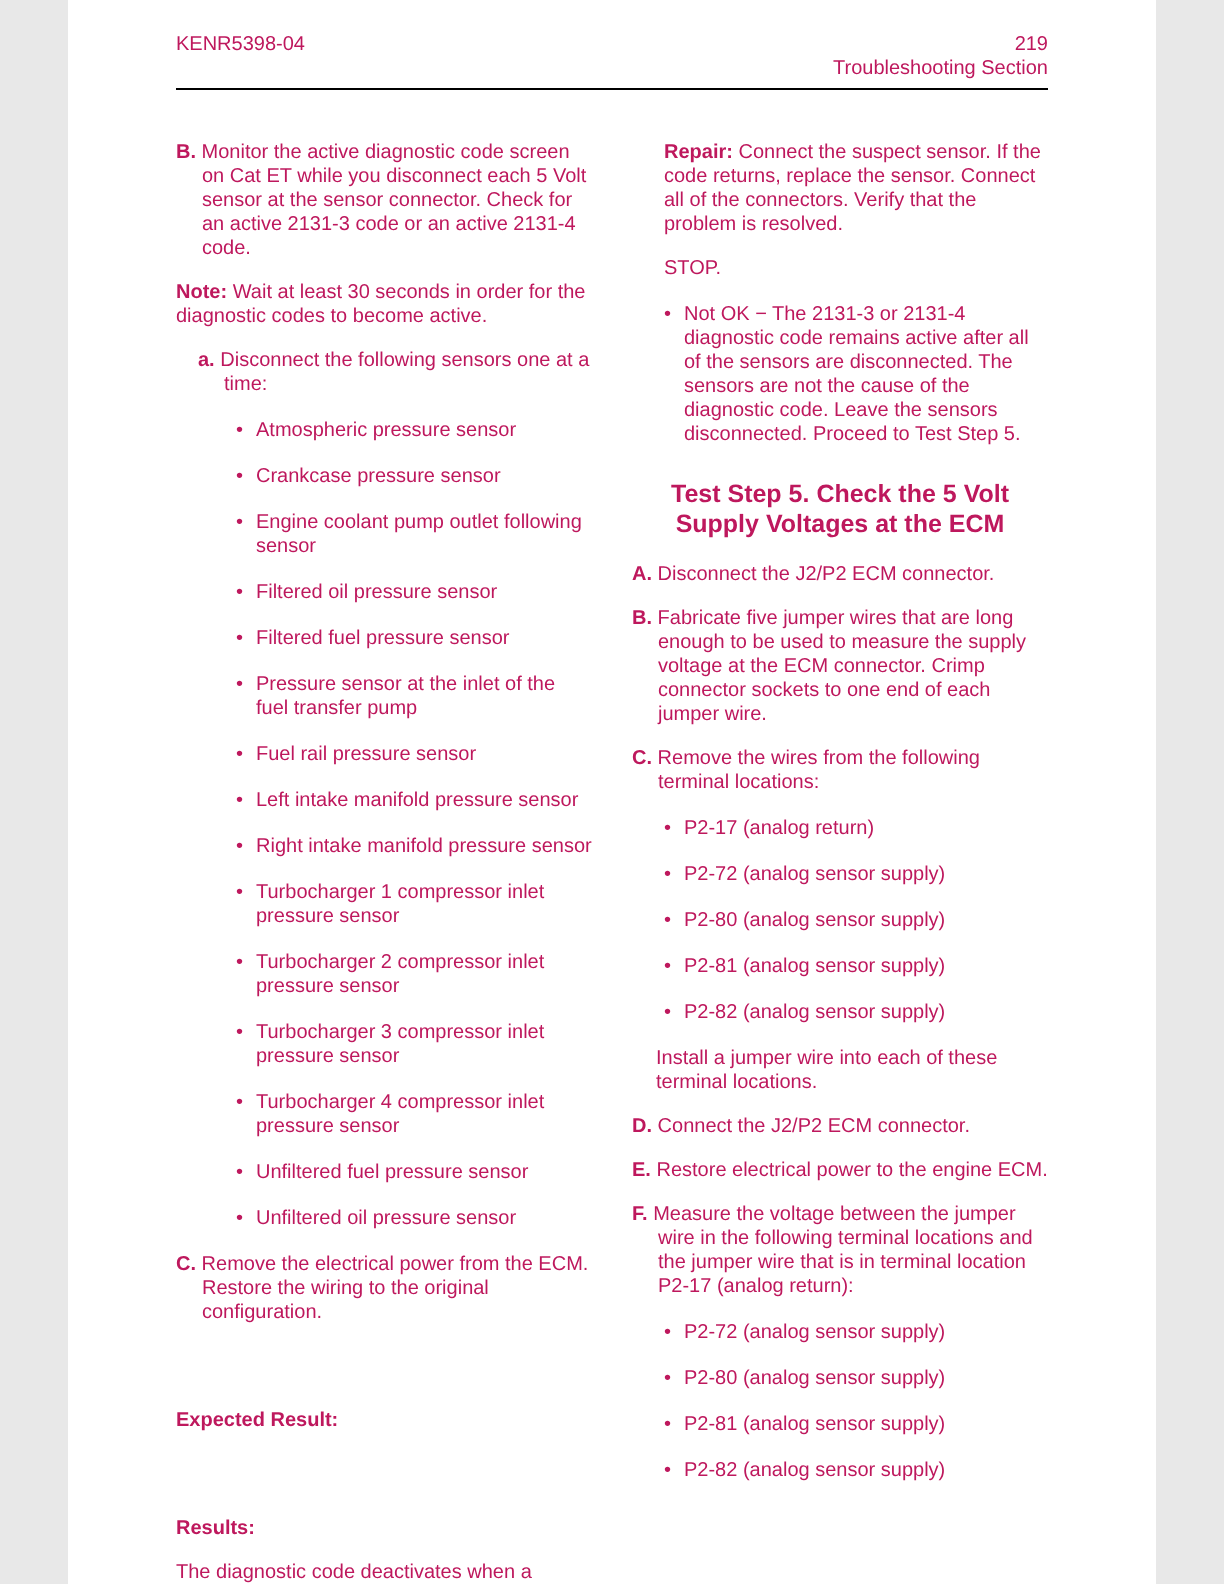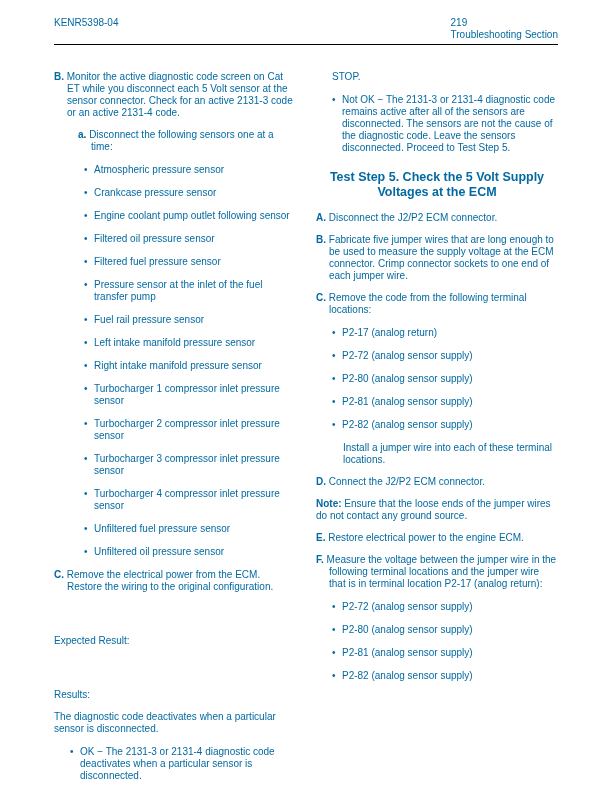--- a/index.html
+++ b/index.html
@@ -1,63 +1,63 @@
 <!DOCTYPE html>
 <html><head>
 <meta charset="utf-8">
 <style>
   html,body{margin:0;padding:0;background:#e8e8e8;}
   body{font-family:"Liberation Sans",sans-serif;}
   .page{
     position:relative;
-    width:612px;height:792px;
+    width:544px;height:792px;
     margin:0 auto;
     background:#ffffff;
-    color:#0369a1;
+    color:#be185d;
     overflow:hidden;
     box-sizing:border-box;
   }
   .header{
     display:flex;
     justify-content:space-between;
     align-items:flex-start;
     padding:17px 54px 0 54px;
     font-size:10px;
     line-height:12px;
   }
   .doc-num{font-weight:normal;}
-  .header-right{}
+  .header-right{text-align:right;}
   .rule{
     margin:3px 54px 0 54px;
     border-top:1.2px solid #000;
     height:0;
   }
   .content{
     display:flex;
     gap:20px;
     padding:26px 54px 0 54px;
     box-sizing:border-box;
   }
   .col{
     width:242px;
     font-size:10px;
     line-height:12px;
   }
   .blk{margin:10px 0;}
   .col > .blk:first-child{margin-top:0;}
   .lbl{font-weight:bold;}
   .hang{padding-left:13px;text-indent:-13px;}
-  .sub{margin-left:24px;}
+  .sub{margin-left:11px;}
   .bullet{position:relative;padding-left:10px;}
   .bullet .dot{position:absolute;left:0;top:0;}
   .b1{margin-left:16px;margin-top:11px;margin-bottom:11px;}
   .b2{margin-left:30px;margin-top:11px;margin-bottom:11px;}
   .ind1{margin-left:16px;}
-  .indstep{margin-left:27px;}
-  .boldline{font-weight:normal;margin-top:42px;}
+  .indstep{margin-left:12px;}
+  .boldline{font-weight:bold;margin-top:42px;}
   .heading{
     font-weight:bold;
     font-size:12.5px;
     line-height:15px;
     margin:16px 0 12px 0;
     text-align:center;
   }
 </style>
 </head>
 <body>
@@ -67,20 +67,21 @@
     <div class="doc-num">KENR5398-04</div>
     <div class="header-right">
       <div>219</div>
       <div>Troubleshooting Section</div>
     </div>
   </div>
   <div class="rule"></div>
   <div class="content">
     <div class="col" id="col-left">
         <div class="blk hang"><span class="lbl">B.</span> <span>Monitor the active diagnostic code screen on Cat ET while you disconnect each 5 Volt sensor at the sensor connector. Check for an active 2131-3 code or an active 2131-4 code.</span></div>
+        <div class="blk"><span class="lbl">Note:</span> <span>Wait at least 30 seconds in order for the diagnostic codes to become active.</span></div>
         <div class="blk hang sub"><span class="lbl">a.</span> <span>Disconnect the following sensors one at a time:</span></div>
         <div class="blk bullet b2"><span class="dot">•</span><span>Atmospheric pressure sensor</span></div>
         <div class="blk bullet b2"><span class="dot">•</span><span>Crankcase pressure sensor</span></div>
         <div class="blk bullet b2"><span class="dot">•</span><span>Engine coolant pump outlet following sensor</span></div>
         <div class="blk bullet b2"><span class="dot">•</span><span>Filtered oil pressure sensor</span></div>
         <div class="blk bullet b2"><span class="dot">•</span><span>Filtered fuel pressure sensor</span></div>
         <div class="blk bullet b2"><span class="dot">•</span><span>Pressure sensor at the inlet of the fuel transfer pump</span></div>
         <div class="blk bullet b2"><span class="dot">•</span><span>Fuel rail pressure sensor</span></div>
         <div class="blk bullet b2"><span class="dot">•</span><span>Left intake manifold pressure sensor</span></div>
         <div class="blk bullet b2"><span class="dot">•</span><span>Right intake manifold pressure sensor</span></div>
@@ -90,34 +91,34 @@
         <div class="blk bullet b2"><span class="dot">•</span><span>Turbocharger 4 compressor inlet pressure sensor</span></div>
         <div class="blk bullet b2"><span class="dot">•</span><span>Unfiltered fuel pressure sensor</span></div>
         <div class="blk bullet b2"><span class="dot">•</span><span>Unfiltered oil pressure sensor</span></div>
         <div class="blk hang"><span class="lbl">C.</span> <span>Remove the electrical power from the ECM. Restore the wiring to the original configuration.</span></div>
         <div class="blk boldline"><span>Expected Result:</span></div>
         <div class="blk boldline"><span>Results:</span></div>
         <div class="blk"><span>The diagnostic code deactivates when a particular sensor is disconnected.</span></div>
         <div class="blk bullet b1"><span class="dot">•</span><span>OK − The 2131-3 or 2131-4 diagnostic code deactivates when a particular sensor is disconnected.</span></div>
       </div>
     <div class="col" id="col-right">
+        <div class="blk ind1"><span class="lbl">Repair:</span> <span>Connect the suspect sensor. If the code returns, replace the sensor. Connect all of the connectors. Verify that the problem is resolved.</span></div>
         <div class="blk ind1"><span>STOP.</span></div>
         <div class="blk bullet b1"><span class="dot">•</span><span>Not OK − The 2131-3 or 2131-4 diagnostic code remains active after all of the sensors are disconnected. The sensors are not the cause of the diagnostic code. Leave the sensors disconnected. Proceed to Test Step 5.</span></div>
         <div class="blk heading"><span>Test Step 5. Check the 5 Volt Supply Voltages at the ECM</span></div>
         <div class="blk hang"><span class="lbl">A.</span> <span>Disconnect the J2/P2 ECM connector.</span></div>
         <div class="blk hang"><span class="lbl">B.</span> <span>Fabricate five jumper wires that are long enough to be used to measure the supply voltage at the ECM connector. Crimp connector sockets to one end of each jumper wire.</span></div>
-        <div class="blk hang"><span class="lbl">C.</span> <span>Remove the code from the following terminal locations:</span></div>
+        <div class="blk hang"><span class="lbl">C.</span> <span>Remove the wires from the following terminal locations:</span></div>
         <div class="blk bullet b1"><span class="dot">•</span><span>P2-17 (analog return)</span></div>
         <div class="blk bullet b1"><span class="dot">•</span><span>P2-72 (analog sensor supply)</span></div>
         <div class="blk bullet b1"><span class="dot">•</span><span>P2-80 (analog sensor supply)</span></div>
         <div class="blk bullet b1"><span class="dot">•</span><span>P2-81 (analog sensor supply)</span></div>
         <div class="blk bullet b1"><span class="dot">•</span><span>P2-82 (analog sensor supply)</span></div>
         <div class="blk indstep"><span>Install a jumper wire into each of these terminal locations.</span></div>
         <div class="blk hang"><span class="lbl">D.</span> <span>Connect the J2/P2 ECM connector.</span></div>
-        <div class="blk"><span class="lbl">Note:</span> <span>Ensure that the loose ends of the jumper wires do not contact any ground source.</span></div>
         <div class="blk hang"><span class="lbl">E.</span> <span>Restore electrical power to the engine ECM.</span></div>
         <div class="blk hang"><span class="lbl">F.</span> <span>Measure the voltage between the jumper wire in the following terminal locations and the jumper wire that is in terminal location P2-17 (analog return):</span></div>
         <div class="blk bullet b1"><span class="dot">•</span><span>P2-72 (analog sensor supply)</span></div>
         <div class="blk bullet b1"><span class="dot">•</span><span>P2-80 (analog sensor supply)</span></div>
         <div class="blk bullet b1"><span class="dot">•</span><span>P2-81 (analog sensor supply)</span></div>
         <div class="blk bullet b1"><span class="dot">•</span><span>P2-82 (analog sensor supply)</span></div>
       </div>
   </div>
 </div>
 

